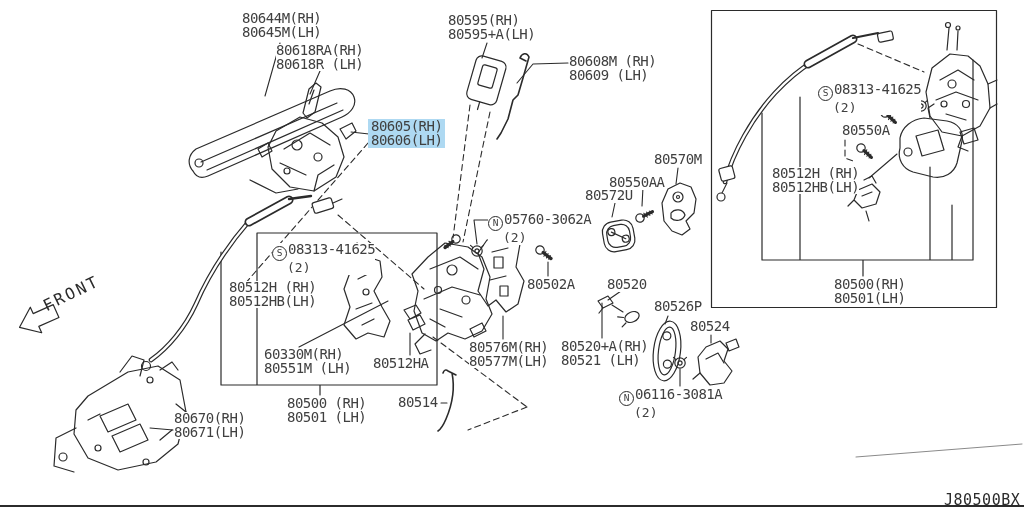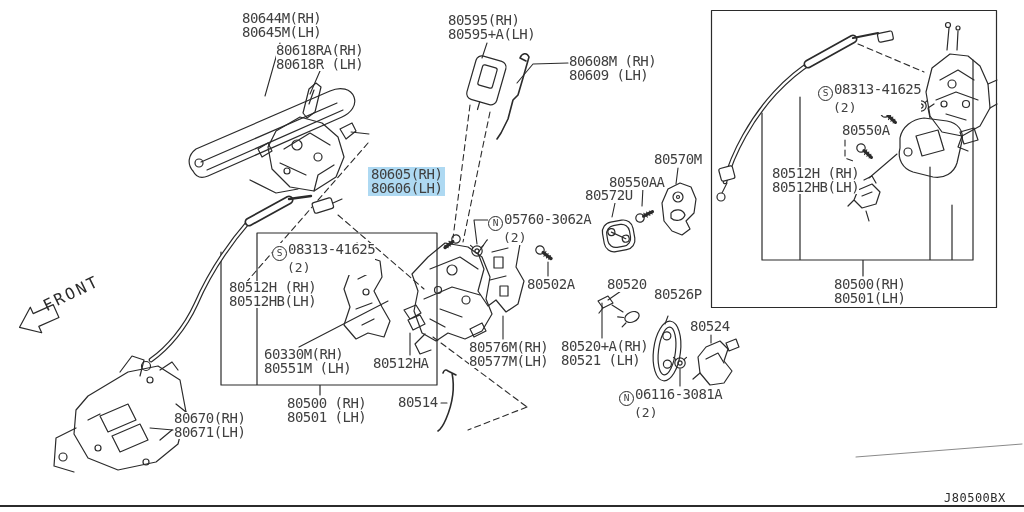--- a/index.html
+++ b/index.html
@@ -1,28 +1,28 @@
 <!DOCTYPE html>
 <html><head>
 <meta charset="utf-8">
 <style>
   html,body{margin:0;padding:0;background:#fff;}
   .stage{position:relative;width:1024px;height:512px;background:#ffffff;overflow:hidden;
          font-family:"DejaVu Sans Mono","DejaVu Sans",monospace;color:#2b2b2b;}
   .stage svg{position:absolute;left:0;top:0;z-index:1;}
   .lbl{position:absolute;z-index:2;font-size:14px;line-height:13.5px;letter-spacing:-0.5px;
        white-space:pre-line;background:#ffffff;color:#404040;}
-  .lbl.hl{background:#aed9f2;padding:1px 3px;margin-top:48px;}
+  .lbl.hl{background:#aed9f2;padding:1px 3px;}
   .circ{display:inline-block;width:13px;height:13px;border:1.3px solid #2b2b2b;border-radius:50%;
         font-size:9.5px;line-height:12.5px;text-align:center;vertical-align:-2px;margin-right:1px;
         letter-spacing:0;background:#fff;}
   .qty{font-size:13px;padding-left:15px;letter-spacing:0;}
   .front-label{position:absolute;z-index:2;left:44px;top:297px;font-size:16px;letter-spacing:2.5px;
         transform:rotate(-26deg);transform-origin:0 50%;}
-  .diagram-code{position:absolute;z-index:2;left:944px;top:491px;font-size:12px;letter-spacing:0.5px;}
+  .diagram-code{position:absolute;z-index:2;left:944px;top:491px;font-size:15px;letter-spacing:0.5px;}
 </style>
 </head>
 <body>
 
 <div class="stage">
 
 <svg width="1024" height="512" viewBox="0 0 1024 512">
   <defs>
     <g id="scr" stroke="#2b2b2b" fill="none" stroke-linecap="round">
       <circle r="4.2"></circle>
@@ -252,21 +252,21 @@
 80512HB(LH)</div>
 <div class="lbl" style="left:834px;top:278px">80500(RH)
 80501(LH)</div>
 
 <div class="lbl" style="left:654px;top:153px">80570M</div>
 <div class="lbl" style="left:609px;top:176px">80550AA</div>
 <div class="lbl" style="left:585px;top:189px">80572U</div>
 <div class="lbl" style="left:488px;top:213px"><span class="circ">N</span><span>05760-3062A</span><div class="qty">(2)</div></div>
 <div class="lbl" style="left:527px;top:278px">80502A</div>
 <div class="lbl" style="left:607px;top:278px">80520</div>
-<div class="lbl" style="left:654px;top:288px">80526P</div>
+<div class="lbl" style="left:654px;top:300px">80526P</div>
 <div class="lbl" style="left:690px;top:320px">80524</div>
 <div class="lbl" style="left:469px;top:341px">80576M(RH)
 80577M(LH)</div>
 <div class="lbl" style="left:561px;top:340px">80520+A(RH)
 80521 (LH)</div>
 <div class="lbl" style="left:619px;top:388px"><span class="circ">N</span><span>06116-3081A</span><div class="qty">(2)</div></div>
 
 <div class="lbl" style="left:272px;top:243px"><span class="circ">S</span><span>08313-41625</span><div class="qty">(2)</div></div>
 <div class="lbl" style="left:229px;top:281px">80512H (RH)
 80512HB(LH)</div>

